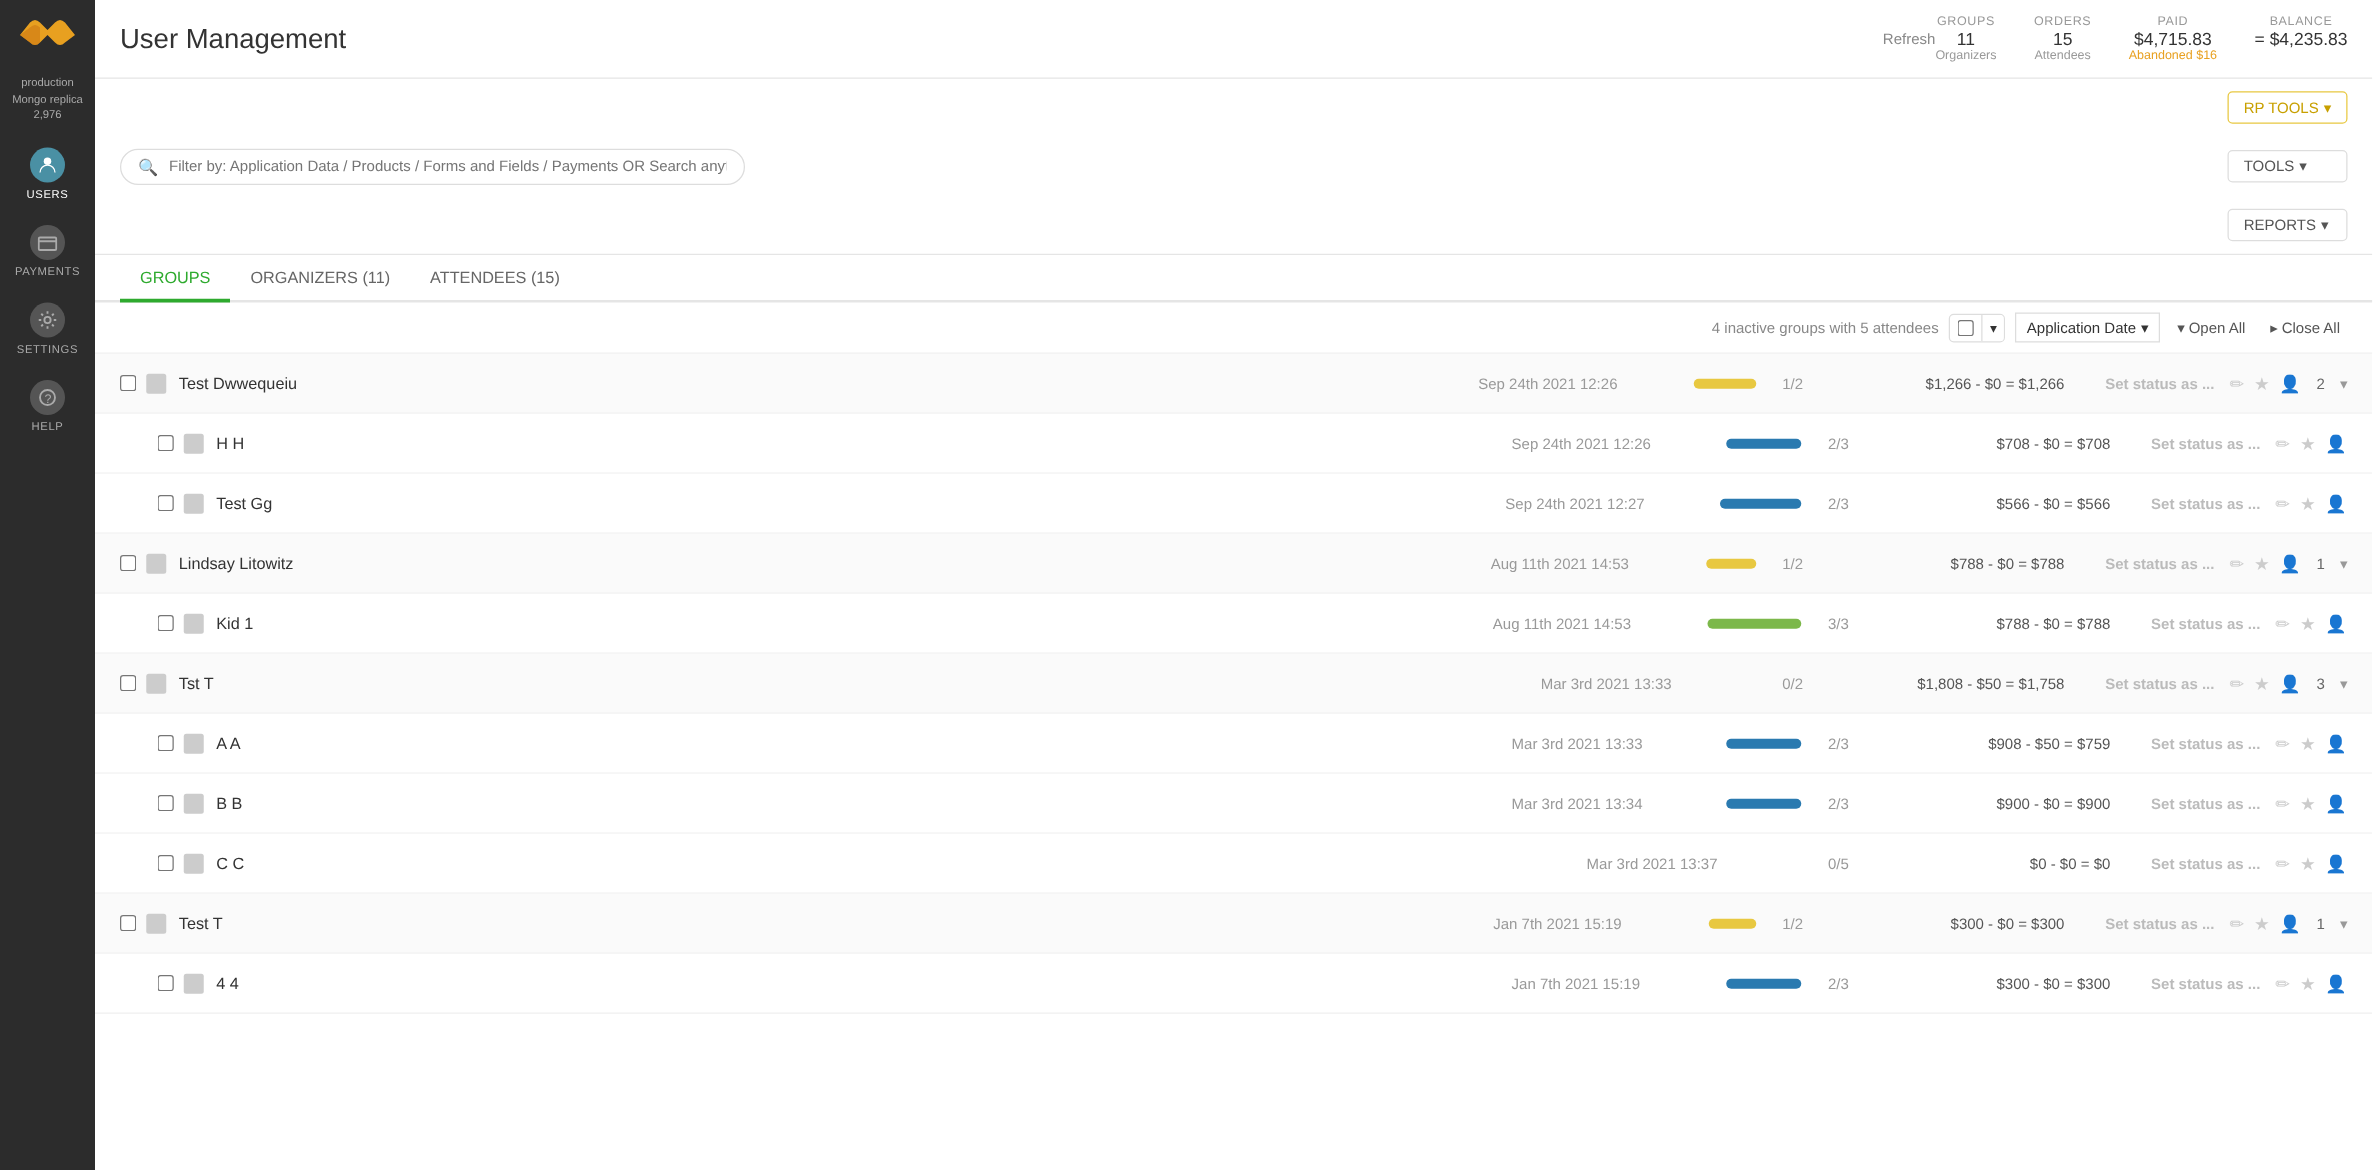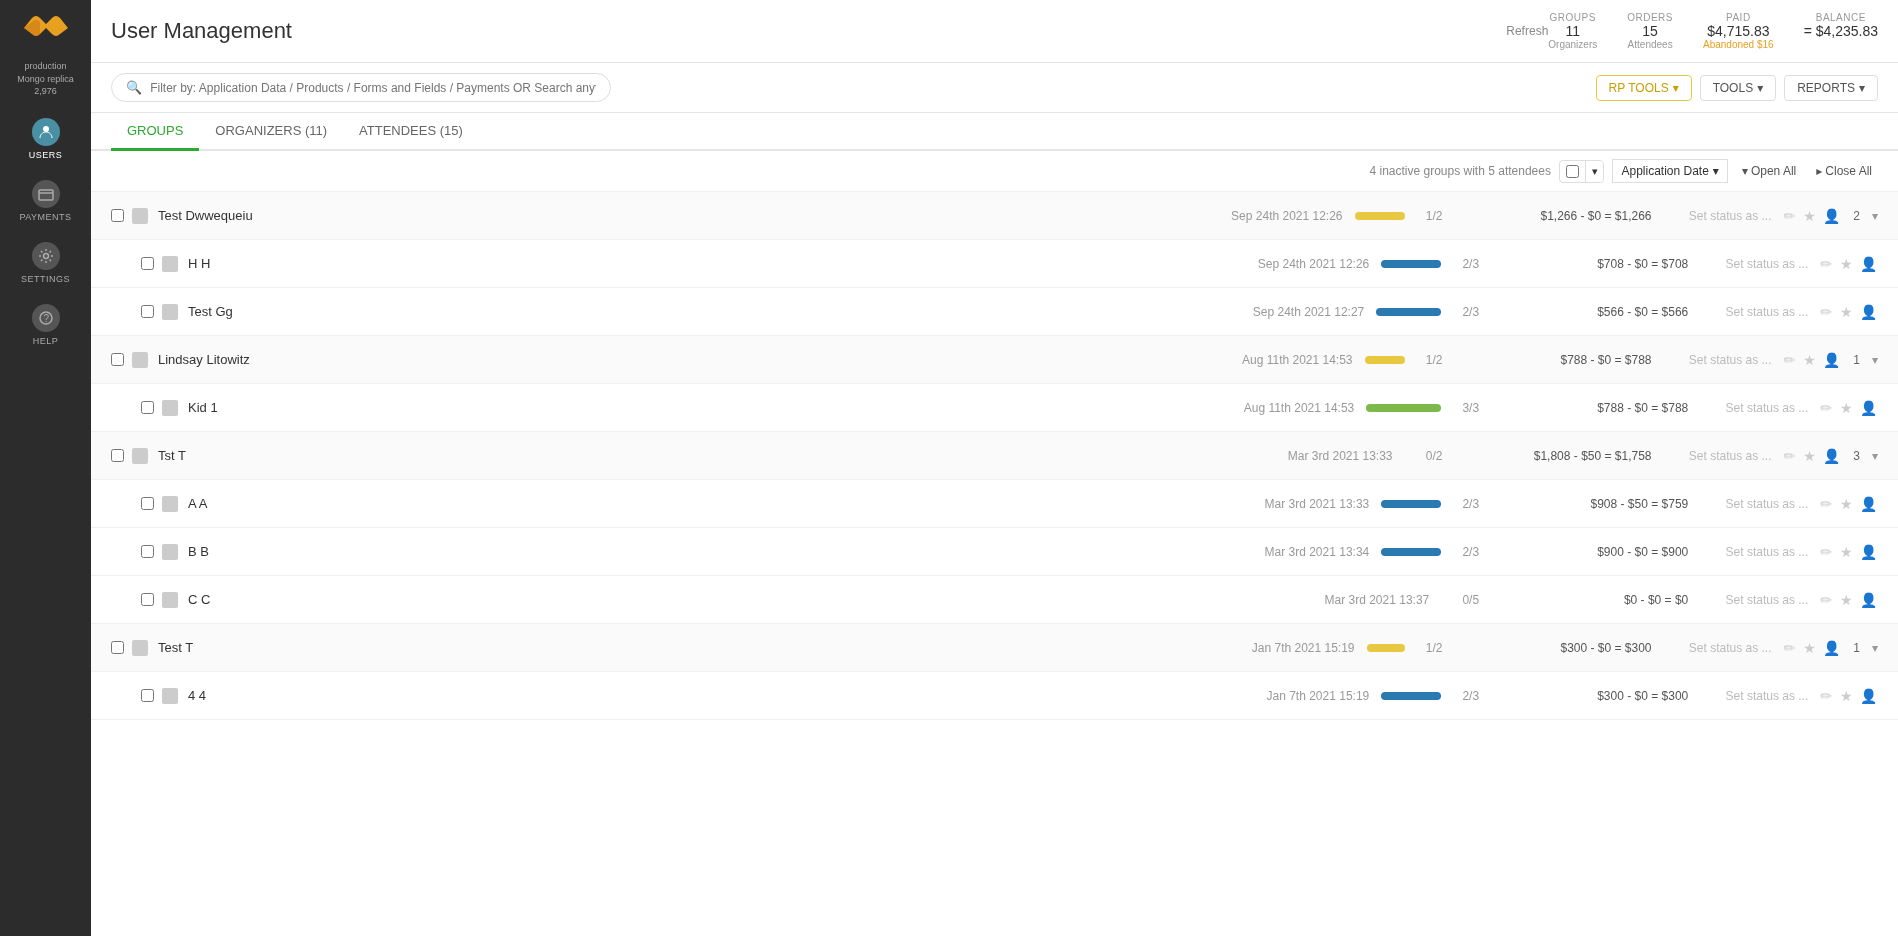--- a/index.html
+++ b/index.html
@@ -1,20 +1,20 @@
 <!DOCTYPE html>
 <html><head>
   <meta charset="utf-8">
   <style>
     * { box-sizing: border-box; margin: 0; padding: 0; }
     body { font-family: -apple-system, BlinkMacSystemFont, 'Segoe UI', Arial, sans-serif; font-size: 13px; background: #fff; color: #333; display: flex; height: 936px; overflow: hidden; }
 
     
     .sidebar {
-      width: 91px;
+      width: 76px;
       background: #2c2c2c;
       display: flex;
       flex-direction: column;
       align-items: center;
       padding-top: 10px;
       flex-shrink: 0;
     }
     .sidebar-logo {
       width: 50px;
       height: 40px;
@@ -114,21 +114,21 @@
       background: #fff;
     }
     .search-box input {
       border: none;
       outline: none;
       font-size: 12px;
       color: #666;
       width: 100%;
       background: transparent;
     }
-    .toolbar-right { margin-left: auto; display: flex; gap: 8px; }
+    .toolbar-right { margin-left: auto; display: flex; gap: 21px; flex-direction: column; }
     .btn-outline {
       border: 1px solid #ddd;
       border-radius: 4px;
       padding: 5px 12px;
       font-size: 12px;
       cursor: pointer;
       background: #fff;
       display: flex;
       align-items: center;
       gap: 4px;
@@ -228,21 +228,21 @@
     .row-name {
       flex: 1;
       font-size: 13px;
       color: #333;
       min-width: 150px;
     }
     .row-date {
       font-size: 12px;
       color: #999;
       width: 160px;
-      text-align: right;
+      text-align: left;
     }
     .row-bar {
       width: 80px;
       height: 8px;
       border-radius: 4px;
       margin: 0 16px;
       flex-shrink: 0;
     }
     .bar-yellow { background: #e8c840; }
     .bar-blue { background: #2a7ab0; }
@@ -262,20 +262,21 @@
       color: #555;
       text-align: right;
       flex-shrink: 0;
     }
     .row-status {
       width: 120px;
       font-size: 12px;
       color: #bbb;
       text-align: right;
       flex-shrink: 0;
+      font-weight: bold;
     }
     .row-actions {
       display: flex;
       align-items: center;
       gap: 8px;
       margin-left: 12px;
       flex-shrink: 0;
     }
     .row-action-icon {
       color: #ccc;

